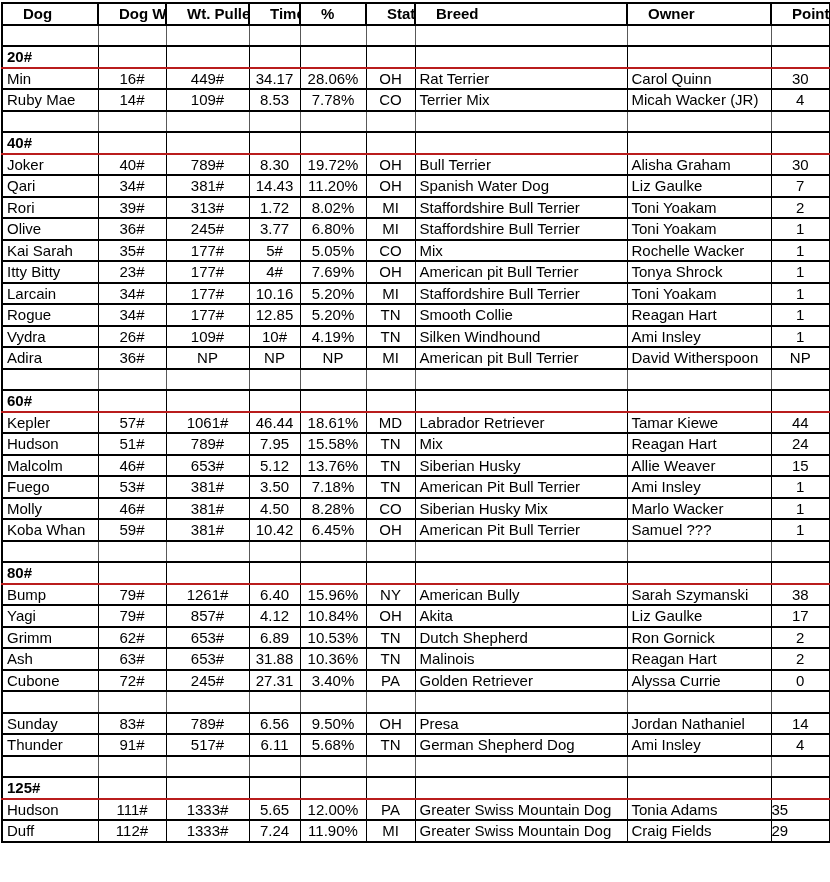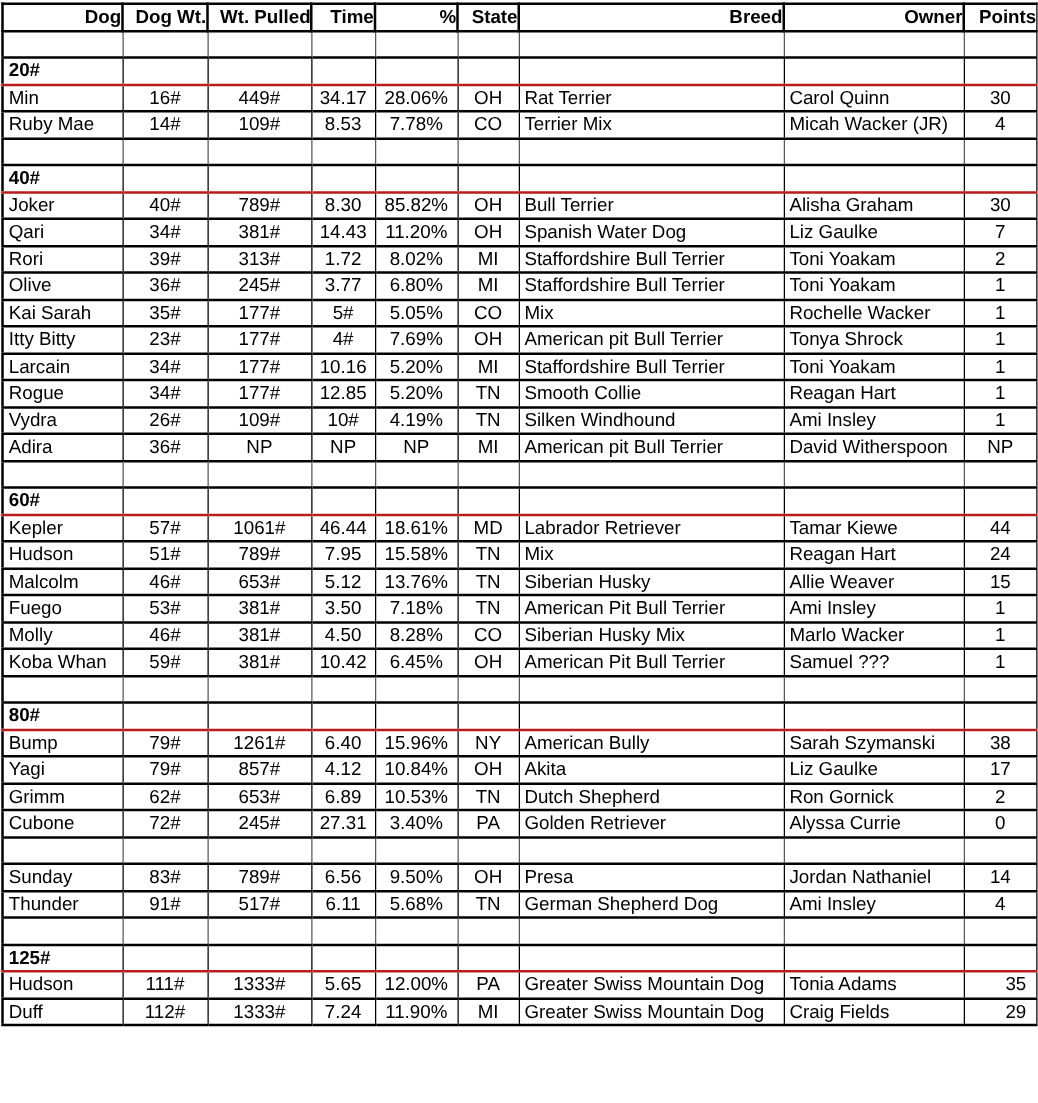--- a/index.html
+++ b/index.html
@@ -1,29 +1,29 @@
 <!DOCTYPE html>
 <html><head>
 <meta charset="utf-8">
 <style>
   html,body{margin:0;padding:0;background:#fff;}
   body{font-family:"Liberation Sans","DejaVu Sans",sans-serif;color:#000;}
   .sheet{width:830px;padding:2px 1px 1px 1px;box-sizing:border-box;}
   table{border-collapse:collapse;table-layout:fixed;width:828px;border:2px solid #000;}
   td,th{height:19.5px;line-height:19.5px;padding:0;font-size:15px;overflow:hidden;
         white-space:nowrap;border:1px solid #000;}
-  thead th{font-weight:bold;text-align:right;padding-left:9px;
+  thead th{font-weight:bold;text-align:left;padding-left:20px;
            border:2px solid #000;}
   tr.content td{border-top:2px solid #000;border-bottom:2px solid #000;}
   tr.section td{border-top:2px solid #000;border-bottom:2px solid #b91c1c;font-weight:bold;}
   tr.spacer td{border-left:1px solid #595959;border-right:1px solid #595959;
                border-top:1px solid #595959;border-bottom:1px solid #595959;}
   .al{text-align:left;padding-left:4px;}
   .ac{text-align:center;}
-  .ar{text-align:right;padding-right:8px;}
+  .ar{text-align:left;padding-right:8px;}
 </style>
 </head>
 <body>
 
 <div class="sheet">
   <table>
     <colgroup>
         <col style="width: 96px;">
         <col style="width: 68px;">
         <col style="width: 83px;">
@@ -112,21 +112,21 @@
           <td></td>
           <td></td>
           <td></td>
           <td></td>
         </tr>
         <tr class="content">
           <td class="al">Joker</td>
           <td class="ac">40#</td>
           <td class="ac">789#</td>
           <td class="ac">8.30</td>
-          <td class="ac">85.82%</td>
+          <td class="ac">19.72%</td>
           <td class="ac">OH</td>
           <td class="al">Bull Terrier</td>
           <td class="al">Alisha Graham</td>
           <td class="ac">30</td>
         </tr>
         <tr class="content">
           <td class="al">Qari</td>
           <td class="ac">34#</td>
           <td class="ac">381#</td>
           <td class="ac">14.43</td>
@@ -361,20 +361,31 @@
           <td class="ac">62#</td>
           <td class="ac">653#</td>
           <td class="ac">6.89</td>
           <td class="ac">10.53%</td>
           <td class="ac">TN</td>
           <td class="al">Dutch Shepherd</td>
           <td class="al">Ron Gornick</td>
           <td class="ac">2</td>
         </tr>
         <tr class="content">
+          <td class="al">Ash</td>
+          <td class="ac">63#</td>
+          <td class="ac">653#</td>
+          <td class="ac">31.88</td>
+          <td class="ac">10.36%</td>
+          <td class="ac">TN</td>
+          <td class="al">Malinois</td>
+          <td class="al">Reagan Hart</td>
+          <td class="ac">2</td>
+        </tr>
+        <tr class="content">
           <td class="al">Cubone</td>
           <td class="ac">72#</td>
           <td class="ac">245#</td>
           <td class="ac">27.31</td>
           <td class="ac">3.40%</td>
           <td class="ac">PA</td>
           <td class="al">Golden Retriever</td>
           <td class="al">Alyssa Currie</td>
           <td class="ac">0</td>
         </tr>

